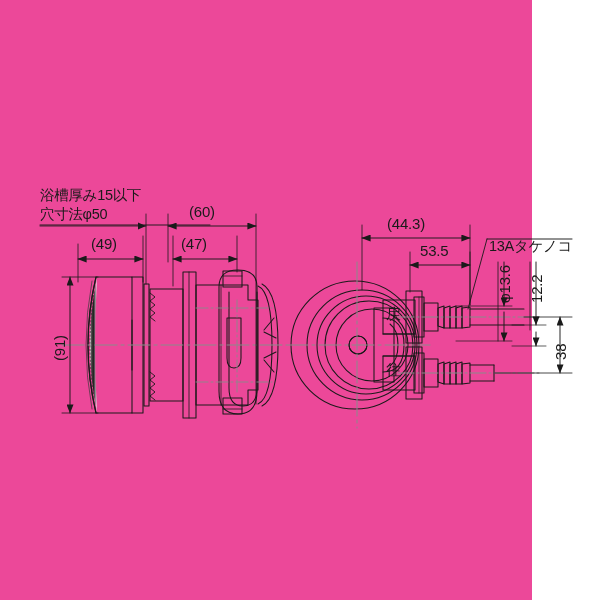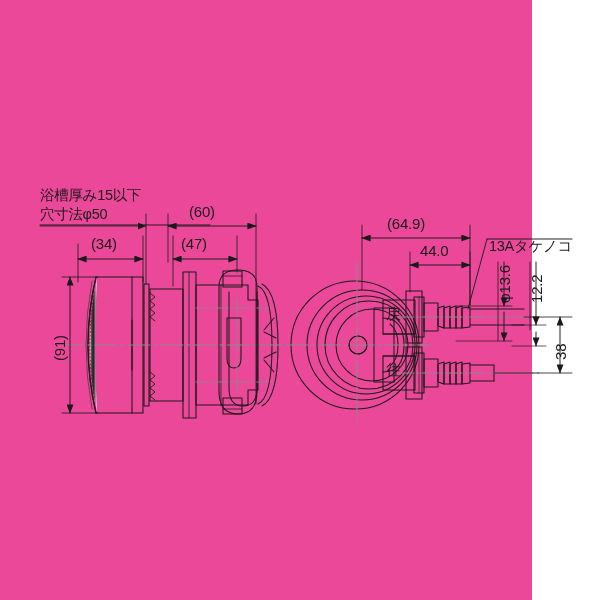--- a/index.html
+++ b/index.html
@@ -218,28 +218,28 @@
         <line x1="524" y1="317" x2="572" y2="317" stroke-width="0.8"></line>
         <line x1="494" y1="373" x2="572" y2="373" stroke-width="0.8"></line>
         <line x1="560" y1="317" x2="560" y2="373" marker-start="url(#ahr)" marker-end="url(#ah)"></line>
       </g>
     </g>
   </svg>
 
   <div class="lbl note" style="left:40px;top:188px;">浴槽厚み15以下</div>
   <div class="lbl note" style="left:40px;top:207px;text-align:right;">穴寸法φ50</div>
 
-  <div class="lbl dim" style="left:91px;top:236px;">(34)</div>
+  <div class="lbl dim" style="left:91px;top:236px;">(49)</div>
   <div class="lbl dim" style="left:181px;top:236px;">(47)</div>
   <div class="lbl dim" style="left:189px;top:204px;">(60)</div>
 
   <div class="lbl dim rot" style="left:52px;top:361px;">(91)</div>
 
-  <div class="lbl dim" style="left:387px;top:216px;">(64.9)</div>
-  <div class="lbl dim" style="left:420px;top:243px;">44.0</div>
+  <div class="lbl dim" style="left:387px;top:216px;">(44.3)</div>
+  <div class="lbl dim" style="left:420px;top:243px;">53.5</div>
 
   <div class="lbl note" style="left:489px;top:239px;">13Aタケノコ</div>
 
   <div class="lbl dim rot" style="left:497px;top:303px;">φ13.6</div>
   <div class="lbl dim rot" style="left:529px;top:303px;">12.2</div>
   <div class="lbl dim rot" style="left:553px;top:360px;">38</div>
 
   <div class="lbl" style="left:386px;top:306px;font-size:15px;">戻</div>
   <div class="lbl" style="left:386px;top:362px;font-size:15px;">往</div>
 

